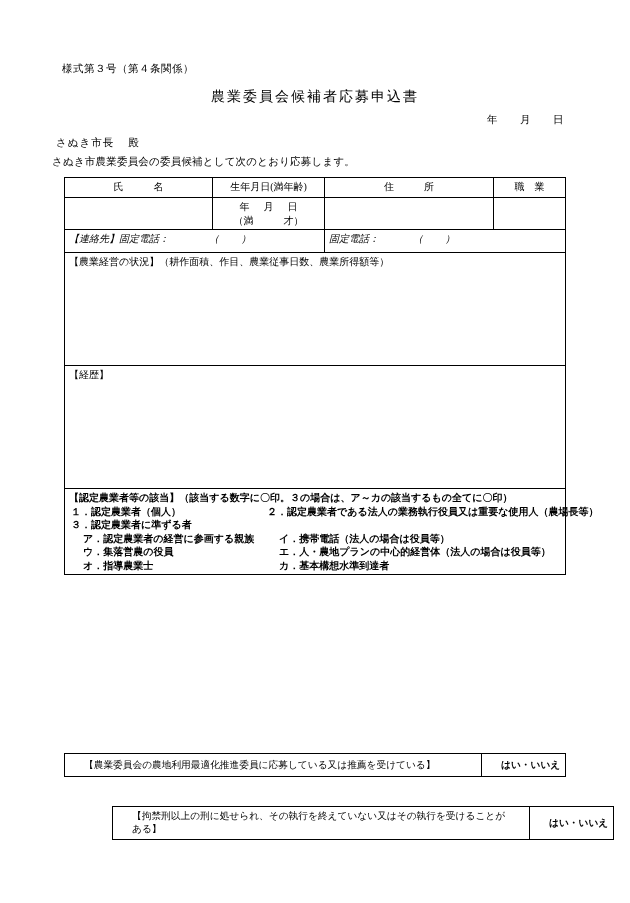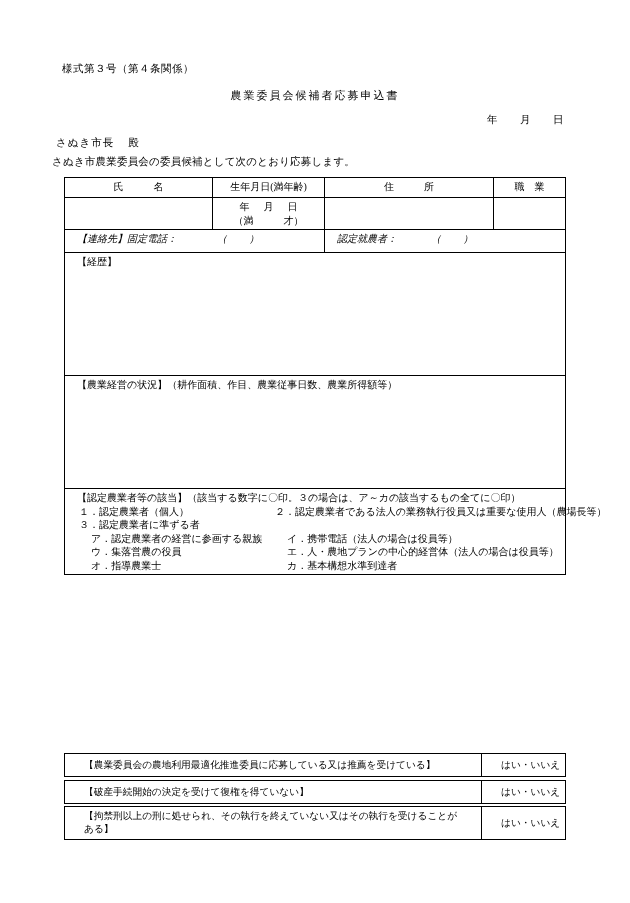--- a/index.html
+++ b/index.html
@@ -29,21 +29,21 @@
     top: 62px;
     font-size: 10.5px;
     letter-spacing: 0.5px;
   }
   .doc-title {
     position: absolute;
     left: 0;
     right: 0;
     top: 88px;
     text-align: center;
-    font-size: 11px;
+    font-size: 14px;
     letter-spacing: 2px;
     font-weight: normal;
   }
   .date-line {
     position: absolute;
     right: 66px;
     top: 113px;
     font-size: 10.5px;
     letter-spacing: 0.5px;
   }
@@ -69,21 +69,21 @@
   table.main {
     position: absolute;
     left: 64px;
     top: 177px;
     width: 501px;
     border-collapse: collapse;
     table-layout: fixed;
   }
   table.main td {
     border: 1px solid #000000;
-    padding: 2px 12px;
+    padding: 2px 4px;
     vertical-align: top;
     font-size: 10px;
     line-height: 1.35;
   }
   td.hdr {
     text-align: center;
     vertical-align: middle;
     height: 15px;
   }
 
@@ -110,20 +110,21 @@
   .mob-gap { display: inline-block; width: 34px; }
 
   td.block-keireki { height: 118px; }
   td.block-nogyo  { height: 108px; }
   td.block-riyu   { height: 140px; }
 
   td.nintei {
     font-size: 9.7px;
     line-height: 1.55;
     padding: 3px 5px 4px 5px;
+    font-weight: bold;
   }
   .nintei-line { white-space: nowrap; }
   .ind1 { padding-left: 2px; }
   .ind2 { padding-left: 14px; }
   .col-a { display: inline-block; width: 196px; }
   .col-b { display: inline-block; }
 
   table.qa {
     position: absolute;
     left: 64px;
@@ -135,24 +136,25 @@
     border: 1px solid #000000;
     font-size: 9.7px;
     padding: 3px 19px;
     height: 16px;
     vertical-align: middle;
   }
   td.ans {
     text-align: center;
     white-space: nowrap;
     font-size: 9.7px;
+    font-weight: bold;
   }
   .q1 { top: 753px; }
   .q2 { top: 780px; }
-  .q3 { top: 806px; }
+  .q3 { top: 806px; margin-left: 48px; }
 </style>
 </head>
 <body>
 
 <div class="page">
 
   <div class="form-no">様式第３号（第４条関係）</div>
 
   <div class="doc-title">農業委員会候補者応募申込書</div>
 
@@ -189,31 +191,31 @@
           <div class="dob-row2">（満　　　才）</div>
         </td>
         <td></td>
         <td></td>
       </tr>
       <tr>
         <td class="contact" colspan="2">
           <span>【連絡先】固定電話：</span><span class="tel-gap"></span><span>（</span><span class="paren-gap"></span><span>）</span>
         </td>
         <td class="contact" colspan="2">
-          <span>認定就農者：</span><span class="mob-gap"></span><span>（</span><span class="paren-gap"></span><span>）</span>
+          <span>固定電話：</span><span class="mob-gap"></span><span>（</span><span class="paren-gap"></span><span>）</span>
+        </td>
+      </tr>
+      <tr>
+        <td class="block-nogyo" colspan="4">
+          <span>【農業経営の状況】（耕作面積、作目、農業従事日数、農業所得額等）</span>
         </td>
       </tr>
       <tr>
         <td class="block-keireki" colspan="4">
           <span>【経歴】</span>
-        </td>
-      </tr>
-      <tr>
-        <td class="block-nogyo" colspan="4">
-          <span>【農業経営の状況】（耕作面積、作目、農業従事日数、農業所得額等）</span>
         </td>
       </tr>
       <tr>
         <td class="nintei" colspan="4">
           <div class="nintei-line">【認定農業者等の該当】（該当する数字に〇印。３の場合は、ア～カの該当するもの全てに〇印）</div>
           <div class="nintei-line ind1">
             <span class="col-a">１．認定農業者（個人）</span><span class="col-b">２．認定農業者である法人の業務執行役員又は重要な使用人（農場長等）</span>
           </div>
           <div class="nintei-line ind1">３．認定農業者に準ずる者</div>
           <div class="nintei-line ind2">
@@ -236,32 +238,20 @@
         <col style="width:84px">
       </colgroup>
     <tbody>
       <tr>
         <td>【農業委員会の農地利用最適化推進委員に応募している又は推薦を受けている】</td>
         <td class="ans">はい・いいえ</td>
       </tr>
     </tbody>
   </table>
 
-  <table class="qa q2">
-    <colgroup>
-        <col style="width:417px">
-        <col style="width:84px">
-      </colgroup>
-    <tbody>
-      <tr>
-        <td>【破産手続開始の決定を受けて復権を得ていない】</td>
-        <td class="ans">はい・いいえ</td>
-      </tr>
-    </tbody>
-  </table>
 
   <table class="qa q3">
     <colgroup>
         <col style="width:417px">
         <col style="width:84px">
       </colgroup>
     <tbody>
       <tr>
         <td>【拘禁刑以上の刑に処せられ、その執行を終えていない又はその執行を受けることがある】</td>
         <td class="ans">はい・いいえ</td>

